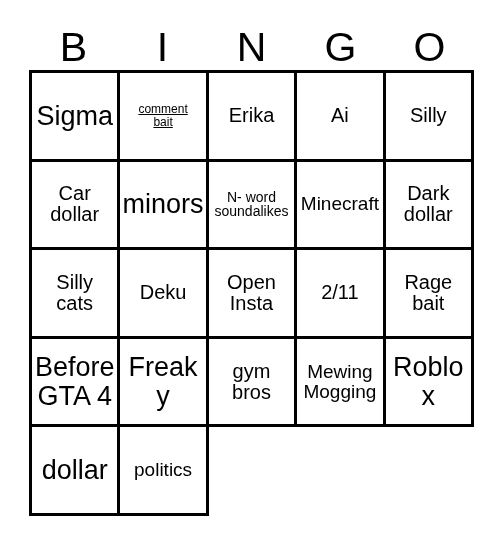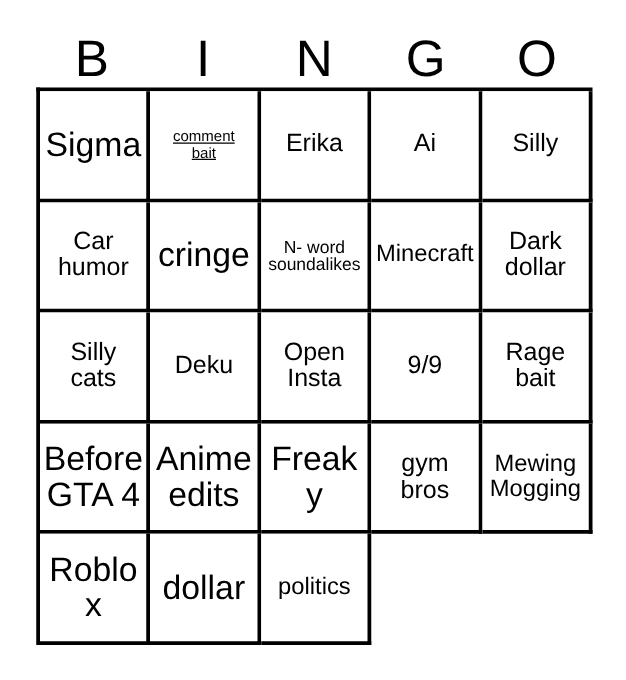--- a/index.html
+++ b/index.html
@@ -105,24 +105,24 @@
       </div>
     <div class="cell fs-xl">
         <span class="txt">Ai</span>
       </div>
     <div class="cell fs-xl">
         <span class="txt">Silly</span>
       </div>
 
     <div class="cell fs-xl">
         <span class="txt">Car
-humor</span>
+dollar</span>
       </div>
     <div class="cell fs-lg">
-        <span class="txt">cringe</span>
+        <span class="txt">minors</span>
       </div>
     <div class="cell fs-xs">
         <span class="txt">N- word
 soundalikes</span>
       </div>
     <div class="cell fs-md">
         <span class="txt">Minecraft</span>
       </div>
     <div class="cell fs-xl">
         <span class="txt">Dark
@@ -134,34 +134,30 @@
 cats</span>
       </div>
     <div class="cell fs-xl">
         <span class="txt">Deku</span>
       </div>
     <div class="cell fs-xl">
         <span class="txt">Open
 Insta</span>
       </div>
     <div class="cell fs-xl">
-        <span class="txt">9/9</span>
+        <span class="txt">2/11</span>
       </div>
 
     <div class="cell fs-xl">
         <span class="txt">Rage
 bait</span>
       </div>
     <div class="cell fs-lg">
         <span class="txt">Before
 GTA 4</span>
-      </div>
-    <div class="cell fs-lg">
-        <span class="txt">Anime
-edits</span>
       </div>
     <div class="cell fs-lg">
         <span class="txt">Freaky</span>
       </div>
 
     <div class="cell fs-xl">
         <span class="txt">gym
 bros</span>
       </div>
     <div class="cell fs-md">

